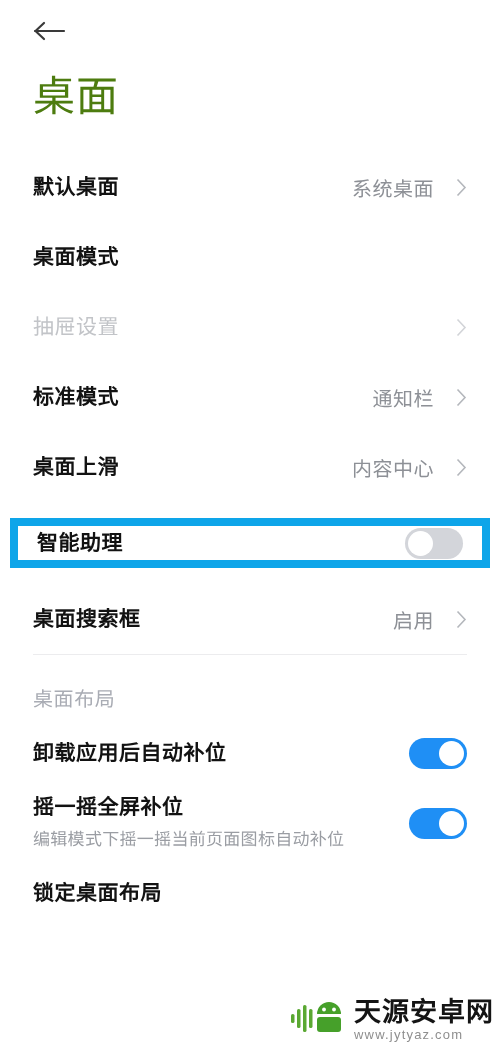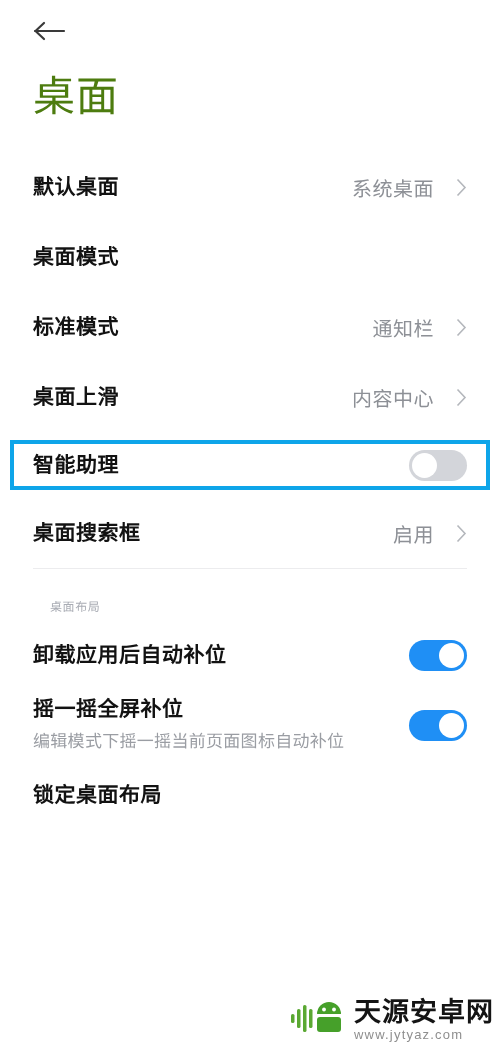--- a/index.html
+++ b/index.html
@@ -120,39 +120,39 @@
     width: 25px;
     height: 25px;
     border-radius: 50%;
     background: #ffffff;
   }
   .toggle.off .knob { left: 3px; }
   .toggle.on  .knob { right: 3px; }
 
   
   .row.highlight {
-    border: 4px solid #0ea5e9;
+    border: 8px solid #0ea5e9;
     background: #ffffff;
-    margin: 8px 10px;
+    margin: 16px 10px;
     padding: 0 19px;
     min-height: 47px;
     height: 50px;
     box-sizing: border-box;
   }
 
   
   .divider {
     height: 1px;
     background: #ececee;
     margin: 0 33px;
   }
   .section-title {
-    font-size: 12px;
+    font-size: 20px;
     color: #a9acb4;
-    padding: 28px 33px 6px 50px;
+    padding: 28px 33px 6px 33px;
     letter-spacing: 0.6px;
   }
 
   
   .watermark {
     position: absolute;
     right: 6px;
     bottom: 6px;
     display: flex;
     align-items: center;
@@ -205,20 +205,30 @@
         </svg>
     </div>
   </div>
 
   <div class="row">
     <div class="row-texts">
       <div class="row-label">桌面模式</div>
     </div>
   </div>
 
+  <div class="row disabled">
+    <div class="row-texts">
+      <div class="row-label">抽屉设置</div>
+    </div>
+    <div class="row-right">
+      <svg class="chev" viewBox="0 0 11 19">
+          <path d="M1.5 1.5 L9 9.5 L1.5 17.5"></path>
+        </svg>
+    </div>
+  </div>
 
   <div class="row">
     <div class="row-texts">
       <div class="row-label">标准模式</div>
     </div>
     <div class="row-right">
       <span class="row-value">通知栏</span>
       <svg class="chev" viewBox="0 0 11 19">
           <path d="M1.5 1.5 L9 9.5 L1.5 17.5"></path>
         </svg>

